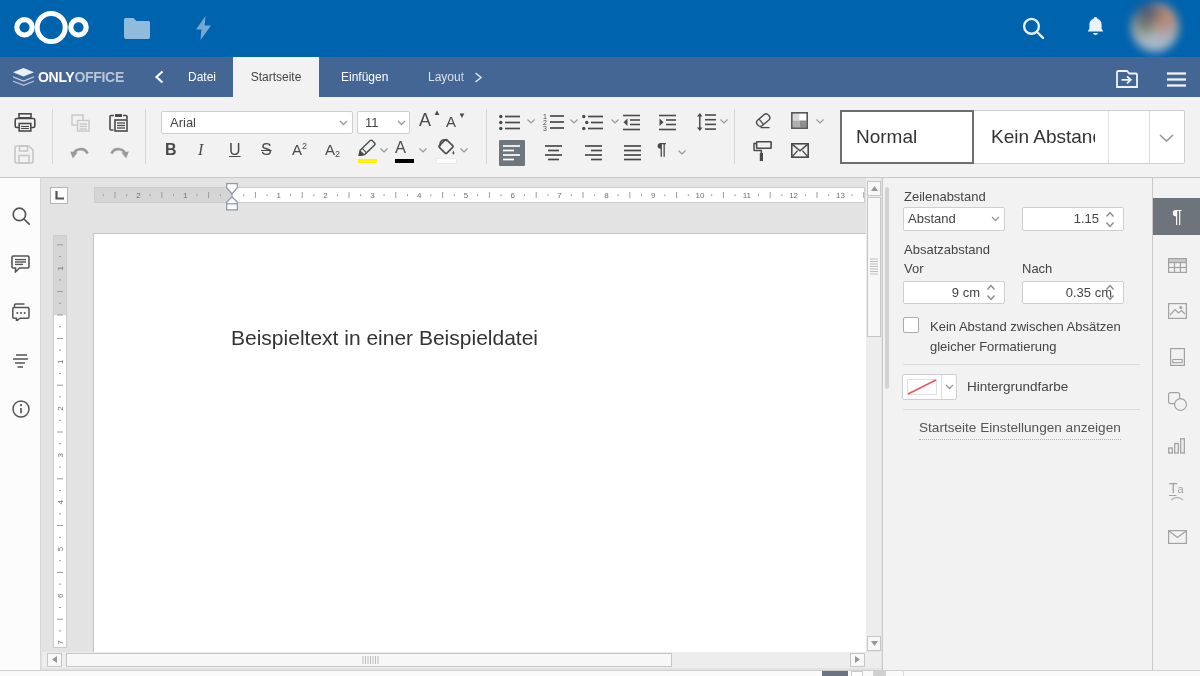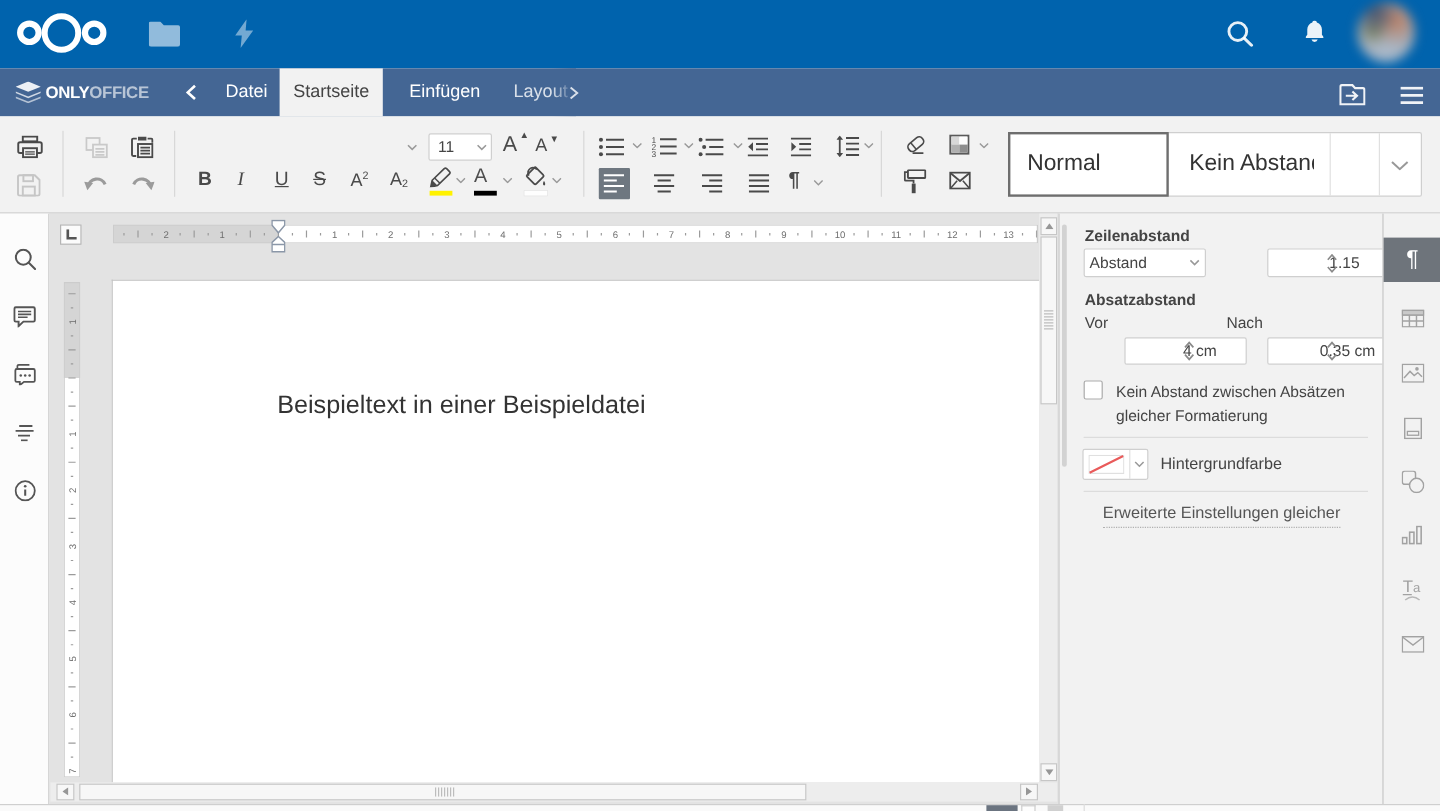--- a/index.html
+++ b/index.html
@@ -3,35 +3,35 @@
 <meta charset="utf-8">
 <style>
 * { margin:0; padding:0; box-sizing:border-box; }
 html,body { width:1200px; height:676px; overflow:hidden; font-family:"Liberation Sans", sans-serif; }
 .abs { position:absolute; }
 #root { position:relative; width:1200px; height:676px; background:#fafafa; }
 
 #ncbar { left:0; top:0; width:1200px; height:57px; background:#0063ad; }
 
 #tabbar { left:0; top:57px; width:1200px; height:40px; background:#446694; }
-.tabtxt { color:#fff; font-size:15px; line-height:40px; }
+.tabtxt { color:#fff; font-size:12px; line-height:40px; }
 #tab-active { background:#f2f2f2; color:#444; text-align:center; }
 
 #toolbar { left:0; top:97px; width:1200px; height:81px; background:#f2f2f2; border-bottom:1px solid #c9c9c9; }
 .vsep { position:absolute; width:1px; background:#d8d8d8; }
 .combo { position:absolute; background:#fff; border:1px solid #cfcfcf; border-radius:2px; color:#444; }
 
 #main { left:0; top:178px; width:1200px; height:492px; background:#e3e3e3; }
 #leftbar { left:0; top:178px; width:41px; height:492px; background:#fcfcfc; border-right:1px solid #d6d6d6; }
 #rightpanel { left:882px; top:178px; width:270px; height:492px; background:#f2f2f2; border-left:1px solid #c9c9c9; }
 #rightstrip { left:1152px; top:178px; width:48px; height:492px; background:#f2f2f2; border-left:1px solid #c9c9c9; }
 #botstrip { left:0; top:670px; width:1200px; height:6px; background:#fafafa; }
 .lbl { position:absolute; color:#444; font-size:13px; }
-.bold { font-weight:bold; }
-.spin { position:absolute; background:#fff; border:1px solid #cfcfcf; border-radius:2px; color:#444; font-size:13px;margin-left:34px; }
+.bold { font-weight:normal; }
+.spin { position:absolute; background:#fff; border:1px solid #cfcfcf; border-radius:2px; color:#444; font-size:13px; }
 </style>
 </head>
 <body>
 <div id="root">
   <div class="abs" id="ncbar">
     <svg class="abs" style="left:14px;top:10px" width="75" height="35" viewBox="0 0 75 35">
       <circle cx="37.2" cy="17.5" r="14" fill="none" stroke="#fff" stroke-width="5"></circle>
       <circle cx="10.5" cy="17.3" r="7.7" fill="none" stroke="#fff" stroke-width="5.2"></circle>
       <circle cx="64.5" cy="17.3" r="7.7" fill="none" stroke="#fff" stroke-width="5.2"></circle>
     </svg>
@@ -128,20 +128,21 @@
       <path d="M0.2 6.4 L7.6 7.4 L2.8 13.6 Z" fill="#9b9b9b"></path>
     </svg>
     <svg class="abs" style="left:109px;top:48px" width="20" height="14" viewBox="0 0 20 14">
       <g transform="scale(-1,1) translate(-20,0)">
         <path d="M3.2 10.5 A 7.6 7.6 0 0 1 17.6 8.6" fill="none" stroke="#9b9b9b" stroke-width="2.6"></path>
         <path d="M0.2 6.4 L7.6 7.4 L2.8 13.6 Z" fill="#9b9b9b"></path>
       </g>
     </svg>
     <div class="vsep" style="left:145px;top:12px;height:55px"></div>
 
+    <div class="combo" style="left:161px;top:14px;width:192px;height:23px;font-size:13px;line-height:21px;padding-left:8px">Arial</div>
     <svg class="abs" style="left:339px;top:23px" width="9" height="6" viewBox="0 0 9 6">
         <path d="M1 1 L4.5 4.5 L8 1" fill="none" stroke="#999" stroke-width="1.3"></path>
       </svg>
     <div class="combo" style="left:357px;top:14px;width:53px;height:23px;font-size:13px;line-height:21px;padding-left:7px">11</div>
     <svg class="abs" style="left:397px;top:23px" width="9" height="6" viewBox="0 0 9 6">
         <path d="M1 1 L4.5 4.5 L8 1" fill="none" stroke="#999" stroke-width="1.3"></path>
       </svg>
     <div class="abs" style="left:419px;top:13px;width:22px;height:20px;color:#4a4a4a;font-size:18px">A<span style="position:absolute;left:14px;top:-2px;font-size:8px">▲</span></div>
     <div class="abs" style="left:446px;top:16px;width:20px;height:18px;color:#4a4a4a;font-size:15px">A<span style="position:absolute;left:12px;top:-2px;font-size:8px">▼</span></div>
 
@@ -556,21 +557,21 @@
     <div class="spin" style="left:139px;top:29px;width:102px;height:24px;line-height:22px;text-align:right;padding-right:24px">1.15</div>
     <svg class="abs" style="left:222px;top:33px" width="10" height="7" viewBox="0 0 10 7">
         <path d="M1.5 5.5 L5 1.5 L8.5 5.5" fill="none" stroke="#8a8a8a" stroke-width="1.4"></path>
       </svg>
     <svg class="abs" style="left:222px;top:43px" width="10" height="7" viewBox="0 0 10 7">
         <path d="M1.5 1.5 L5 5.5 L8.5 1.5" fill="none" stroke="#8a8a8a" stroke-width="1.4"></path>
       </svg>
     <div class="lbl bold" style="left:21px;top:64px">Absatzabstand</div>
     <div class="lbl" style="left:21px;top:83px">Vor</div>
     <div class="lbl" style="left:139px;top:83px">Nach</div>
-    <div class="spin" style="left:20px;top:103px;width:102px;height:23px;line-height:21px;text-align:right;padding-right:24px">4 cm</div>
+    <div class="spin" style="left:20px;top:103px;width:102px;height:23px;line-height:21px;text-align:right;padding-right:24px">9 cm</div>
     <svg class="abs" style="left:103px;top:106px" width="10" height="7" viewBox="0 0 10 7">
         <path d="M1.5 5.5 L5 1.5 L8.5 5.5" fill="none" stroke="#8a8a8a" stroke-width="1.4"></path>
       </svg>
     <svg class="abs" style="left:103px;top:116px" width="10" height="7" viewBox="0 0 10 7">
         <path d="M1.5 1.5 L5 5.5 L8.5 1.5" fill="none" stroke="#8a8a8a" stroke-width="1.4"></path>
       </svg>
     <div class="spin" style="left:139px;top:103px;width:102px;height:23px;line-height:21px;text-align:right;padding-right:11px">0.35 cm</div>
     <svg class="abs" style="left:222px;top:106px" width="10" height="7" viewBox="0 0 10 7">
         <path d="M1.5 5.5 L5 1.5 L8.5 5.5" fill="none" stroke="#8a8a8a" stroke-width="1.4"></path>
       </svg>
@@ -584,21 +585,21 @@
     <svg class="abs" style="left:24px;top:201px" width="30" height="16" viewBox="0 0 30 16">
         <rect x="0.5" y="0.5" width="29" height="15" fill="#fff" stroke="#e0e0e0" stroke-width="1"></rect>
         <line x1="1" y1="15" x2="29" y2="1" stroke="#e95a5a" stroke-width="1.8"></line>
       </svg>
     <div class="abs" style="left:58px;top:197px;width:1px;height:24px;background:#e0e0e0"></div>
     <svg class="abs" style="left:62px;top:206px" width="9" height="6" viewBox="0 0 9 6">
         <path d="M1 1 L4.5 4.5 L8 1" fill="none" stroke="#999" stroke-width="1.3"></path>
       </svg>
     <div class="lbl" style="left:84px;top:201px;font-size:13.5px">Hintergrundfarbe</div>
     <div class="abs" style="left:20px;top:231px;width:237px;height:1px;background:#dcdcdc"></div>
-    <div class="abs" style="left:36px;top:242px;font-size:13.6px;color:#555;border-bottom:1px dotted #b0b0b0;padding-bottom:4px">Erweiterte Einstellungen gleicher</div>
+    <div class="abs" style="left:36px;top:242px;font-size:13.6px;color:#555;border-bottom:1px dotted #b0b0b0;padding-bottom:4px">Startseite Einstellungen anzeigen</div>
   </div>
   <div class="abs" id="rightstrip">
     <div class="abs" style="left:0;top:20px;width:48px;height:37px;background:#6e747b"></div>
     <div class="abs" style="left:0;top:20px;width:48px;height:37px;color:#fff;font-size:19px;text-align:center;line-height:37px">¶</div>
     <svg class="abs" style="left:15px;top:80px" width="19" height="15" viewBox="0 0 19 15">
       <g fill="none" stroke="#a2a2a2" stroke-width="1.2">
           <rect x="0.6" y="0.6" width="17.8" height="13.8"></rect>
           <line x1="0.6" y1="4.5" x2="18.4" y2="4.5"></line>
           <line x1="0.6" y1="9.5" x2="18.4" y2="9.5"></line>
           <line x1="6.5" y1="0.6" x2="6.5" y2="14.4"></line>

